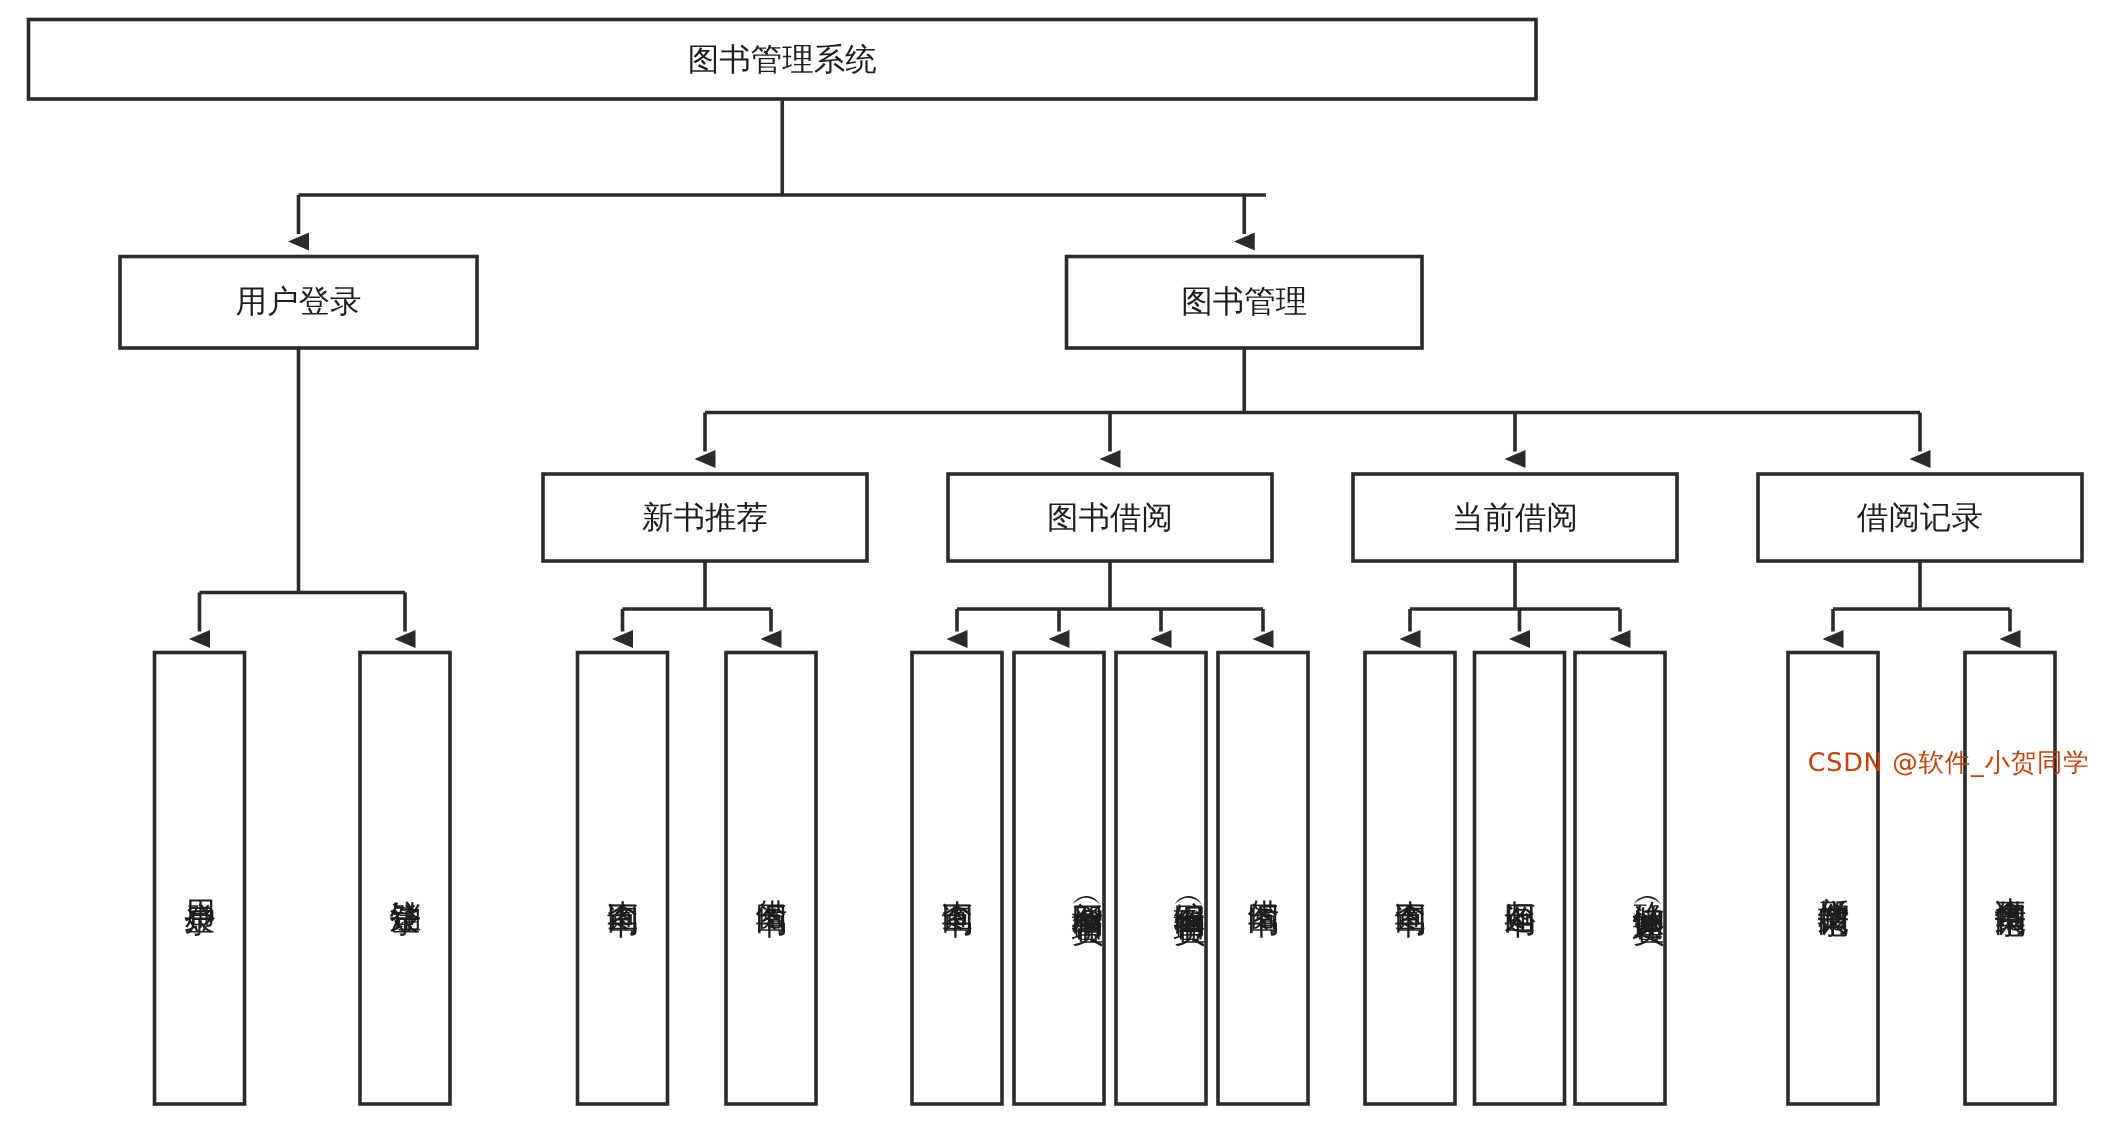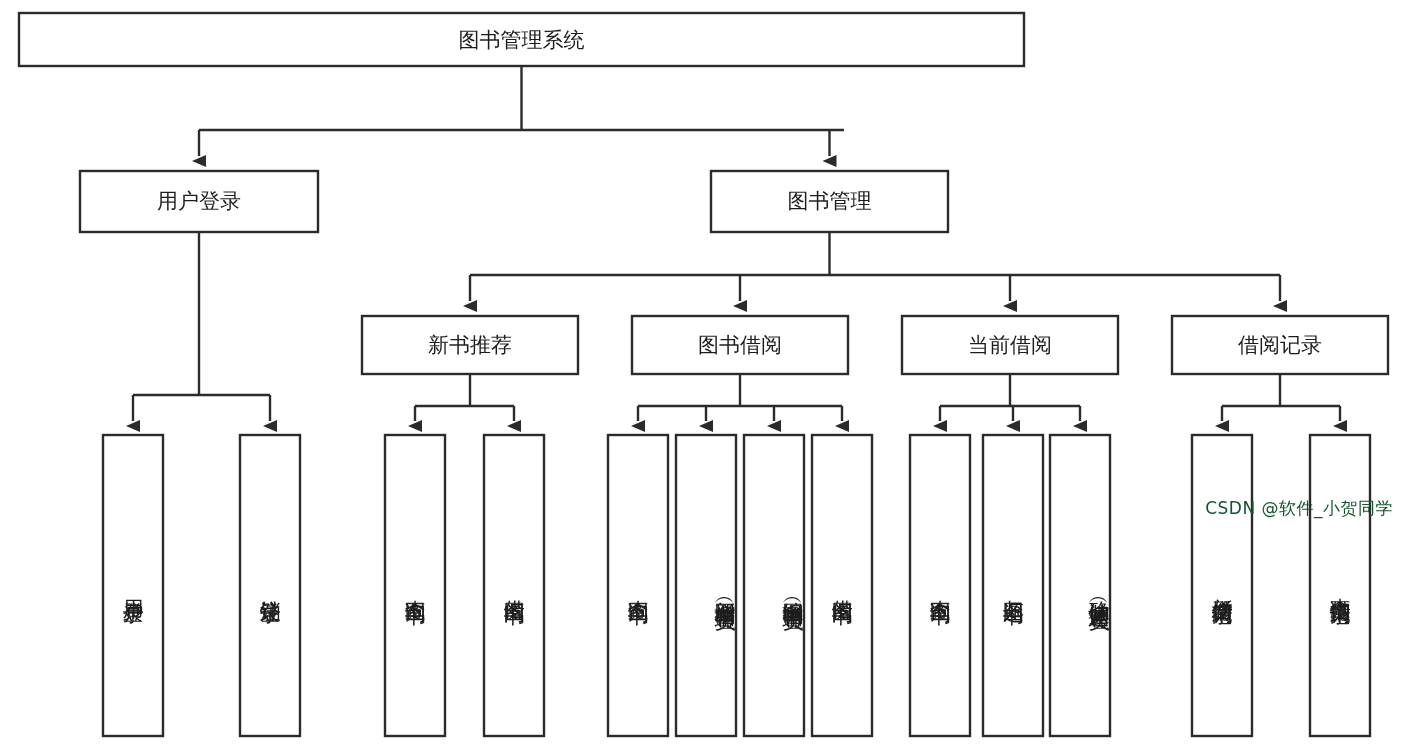--- a/index.html
+++ b/index.html
@@ -62,21 +62,21 @@
     letter-spacing: 1.5px;
     white-space: nowrap;
     pointer-events: none;
   }
   .watermark {
     position: absolute;
     right: 12px;
     bottom: 6px;
     font-family: "DejaVu Sans", "Liberation Sans", sans-serif;
     font-size: 17px;
-    color: #14532d;
+    color: #c2410c;
     letter-spacing: 0.5px;
     white-space: nowrap;
   }
 </style>
 </head>
 <body>
 
 <div id="diagram-root">
 
   <svg class="diagram" viewBox="0 0 1405 747">

